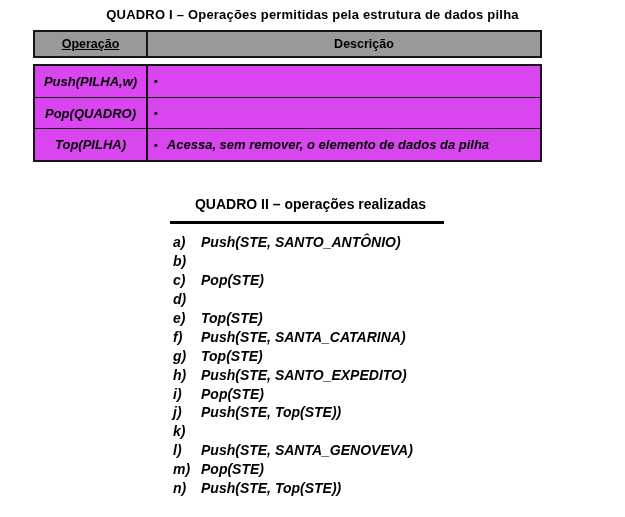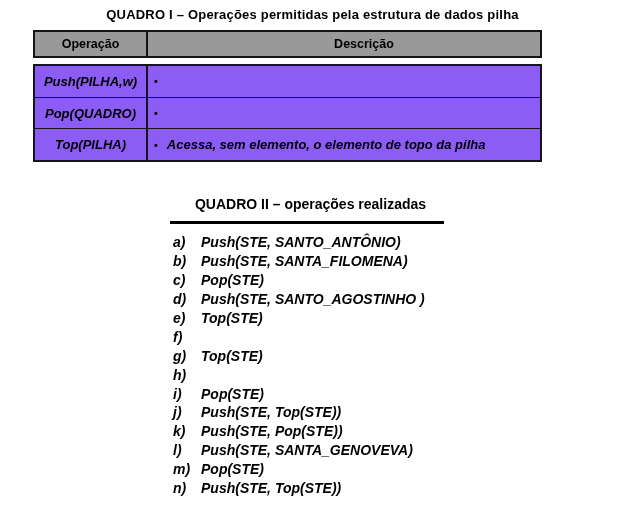--- a/index.html
+++ b/index.html
@@ -28,34 +28,34 @@
     left: 33px; top: 30px;
     width: 509px; height: 28px;
     background: #999999;
     border: 2px solid #151515;
     display: flex;
   }
   .tbl-header .c1 {
     width: 113px;
     border-right: 2px solid #151515;
     display: flex; align-items: center; justify-content: center;
-    font-weight: bold; font-size: 12.5px;
+    font-weight: bold; font-size: 12.5px; text-decoration: underline;
   }
   .tbl-header .c2 {
     flex: 1;
     display: flex; align-items: center; justify-content: center;
     font-weight: bold; font-size: 12.5px; margin-left: 40px;
   }
   .tbl-body {
     position: absolute;
     left: 33px; top: 64px;
     width: 509px; height: 98px;
     border: 2px solid #151515;
     display: flex; flex-direction: column;
-    background: #8b5cf6;
+    background: #d946ef;
   }
   .tbl-row { flex: 1; display: flex; border-bottom: 1px solid #151515; }
   .tbl-row:last-child { border-bottom: none; }
   .tbl-row .op {
     width: 113px;
     border-right: 2px solid #151515;
     display: flex; align-items: center; justify-content: center;
     font-weight: bold; font-style: italic; font-size: 13px;
   }
   .tbl-row .desc {
@@ -115,70 +115,69 @@
     <div class="tbl-row">
       <div class="op">Pop(QUADRO)</div>
       <div class="desc">
         <span class="bullet">•</span>
       </div>
     </div>
     <div class="tbl-row">
       <div class="op">Top(PILHA)</div>
       <div class="desc">
         <span class="bullet">•</span>
-        <span><span>Acessa, sem elemento, o elemento de topo da pilha</span><span class="u"></span><span></span></span>
+        <span><span>Acessa, sem remover, o elemento de dados da pilha</span><span class="u"></span><span></span></span>
       </div>
     </div>
   </div>
 
   <div class="q2-title">QUADRO II – operações realizadas</div>
   <div class="q2-underline"></div>
 
   <div class="ops-list">
     <div class="ops-item">
         <span class="lbl">a)</span>
         <span class="txt">Push(STE, SANTO_ANTÔNIO)</span>
       </div>
     <div class="ops-item">
         <span class="lbl">b)</span>
-        <span class="txt">Push(STE, SANTA_FILOMENA)</span>
       </div>
     <div class="ops-item">
         <span class="lbl">c)</span>
         <span class="txt">Pop(STE)</span>
       </div>
     <div class="ops-item">
         <span class="lbl">d)</span>
-        <span class="txt">Push(STE, SANTO_AGOSTINHO )</span>
       </div>
     <div class="ops-item">
         <span class="lbl">e)</span>
         <span class="txt">Top(STE)</span>
       </div>
     <div class="ops-item">
         <span class="lbl">f)</span>
+        <span class="txt">Push(STE, SANTA_CATARINA)</span>
       </div>
     <div class="ops-item">
         <span class="lbl">g)</span>
         <span class="txt">Top(STE)</span>
       </div>
     <div class="ops-item">
         <span class="lbl">h)</span>
+        <span class="txt">Push(STE, SANTO_EXPEDITO)</span>
       </div>
     <div class="ops-item">
         <span class="lbl">i)</span>
         <span class="txt">Pop(STE)</span>
       </div>
     <div class="ops-item">
         <span class="lbl">j)</span>
         <span class="txt">Push(STE, Top(STE))</span>
       </div>
     <div class="ops-item">
         <span class="lbl">k)</span>
-        <span class="txt">Push(STE, Pop(STE))</span>
       </div>
     <div class="ops-item">
         <span class="lbl">l)</span>
         <span class="txt">Push(STE, SANTA_GENOVEVA)</span>
       </div>
     <div class="ops-item">
         <span class="lbl">m)</span>
         <span class="txt">Pop(STE)</span>
       </div>
     <div class="ops-item">

